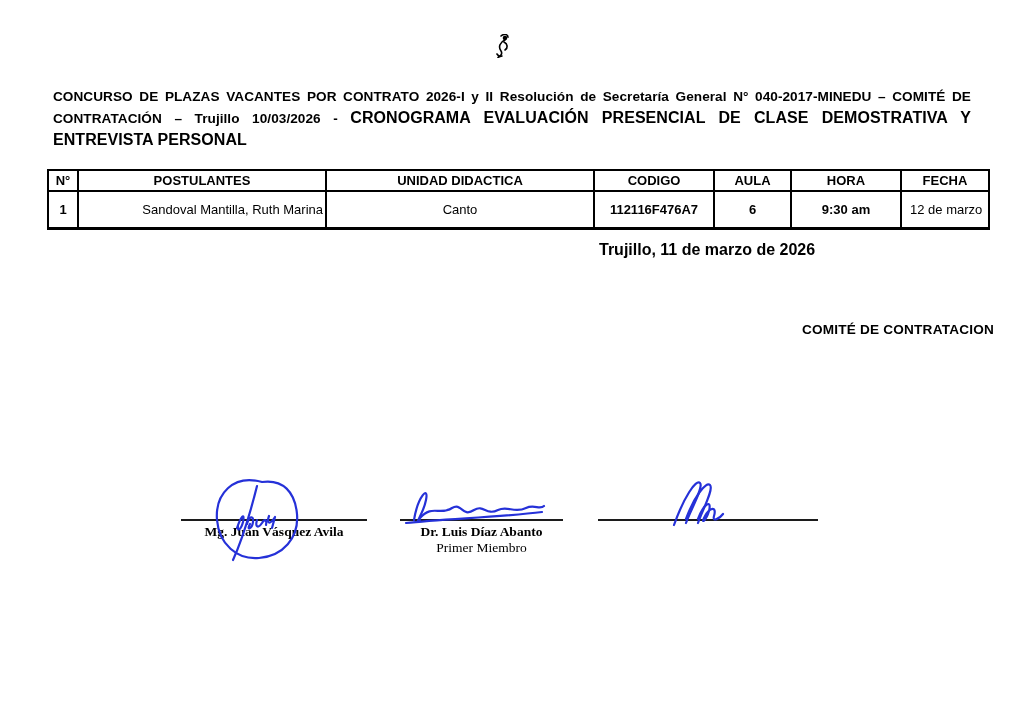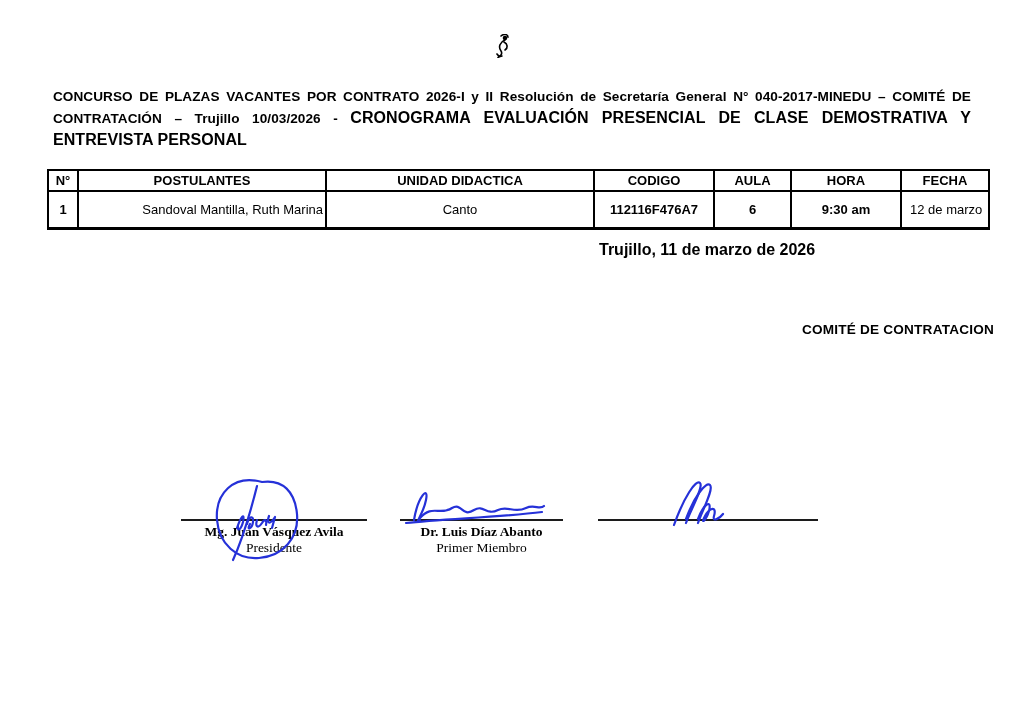--- a/index.html
+++ b/index.html
@@ -125,21 +125,20 @@
     <svg class="scribble s1" width="110" height="86" viewBox="0 0 110 86">
       <path d="M55,6 C26,-2 8,18 10,44 C12,68 30,84 52,82 C76,80 92,62 90,38 C88,16 76,3 55,6"></path>
       <path d="M50,10 C44,34 36,62 26,84"></path>
       <path d="M30,52 C34,40 38,36 36,46 C34,54 30,56 31,50"></path>
       <path d="M40,48 c2,-8 7,-9 6,-2 c-1,7 -7,9 -3,2"></path>
       <path d="M50,44 c-2,7 1,9 5,3 c3,-5 5,-3 4,2"></path>
       <path d="M62,40 c-3,8 1,9 6,1 l-3,11"></path>
     </svg>
     <div class="sig-line"></div>
     <div class="sig-name">Mg. Juan Vásquez Avila</div>
-    <div class="sig-role">Presidente</div>
   </div>
 
   <div class="sig sig2">
     <svg class="scribble s2" width="146" height="46" viewBox="0 0 146 46">
       <path d="M12,38 C16,14 27,3 24,18 C21,33 12,42 18,38"></path>
       <path d="M18,36 C30,22 38,34 50,26 C60,20 60,36 72,28 C82,22 84,34 96,28 C106,23 112,32 124,26 C132,22 138,28 142,24"></path>
       <path d="M4,41 C40,37 100,35 140,30"></path>
     </svg>
     <div class="sig-line"></div>
     <div class="sig-name">Dr. Luis Díaz Abanto</div>

